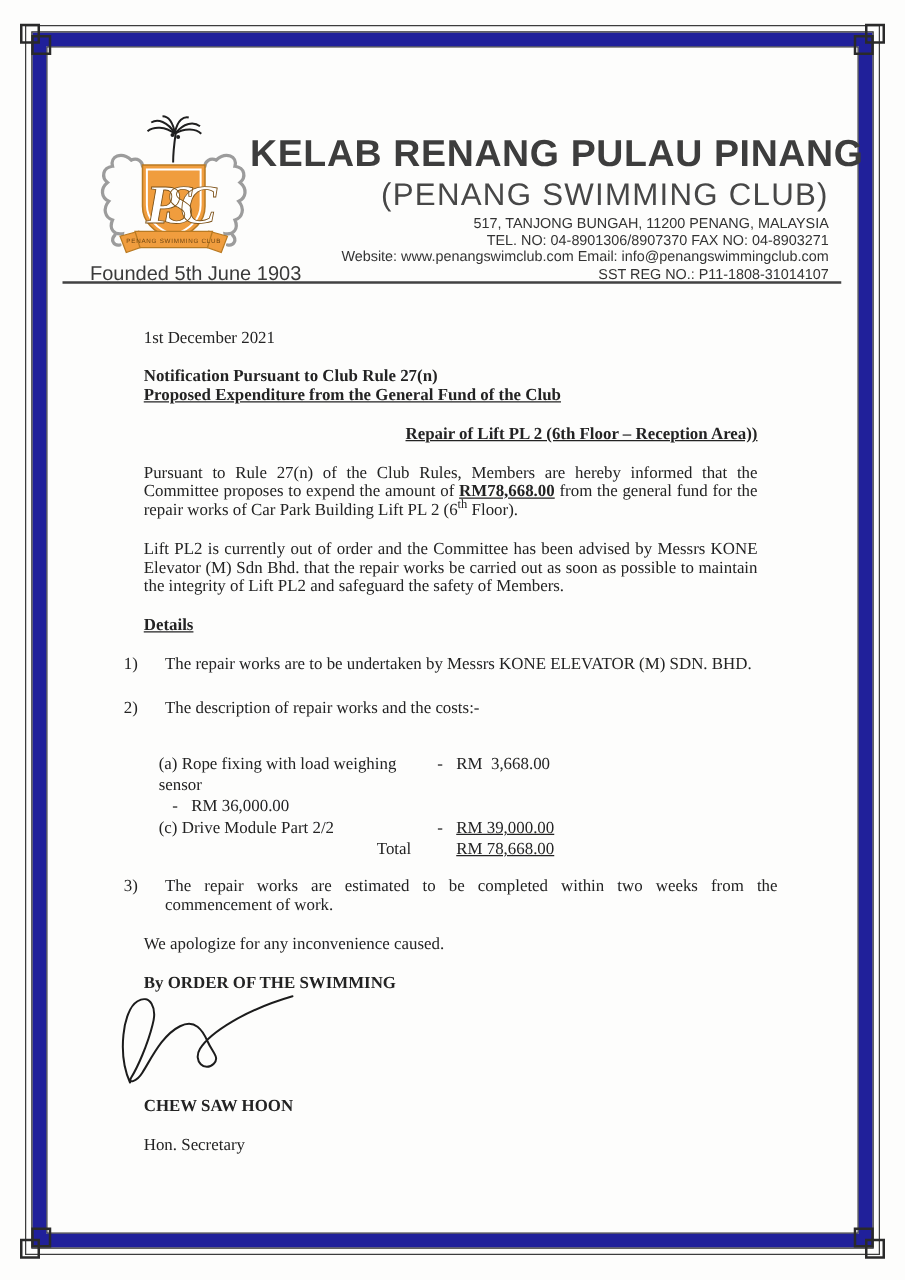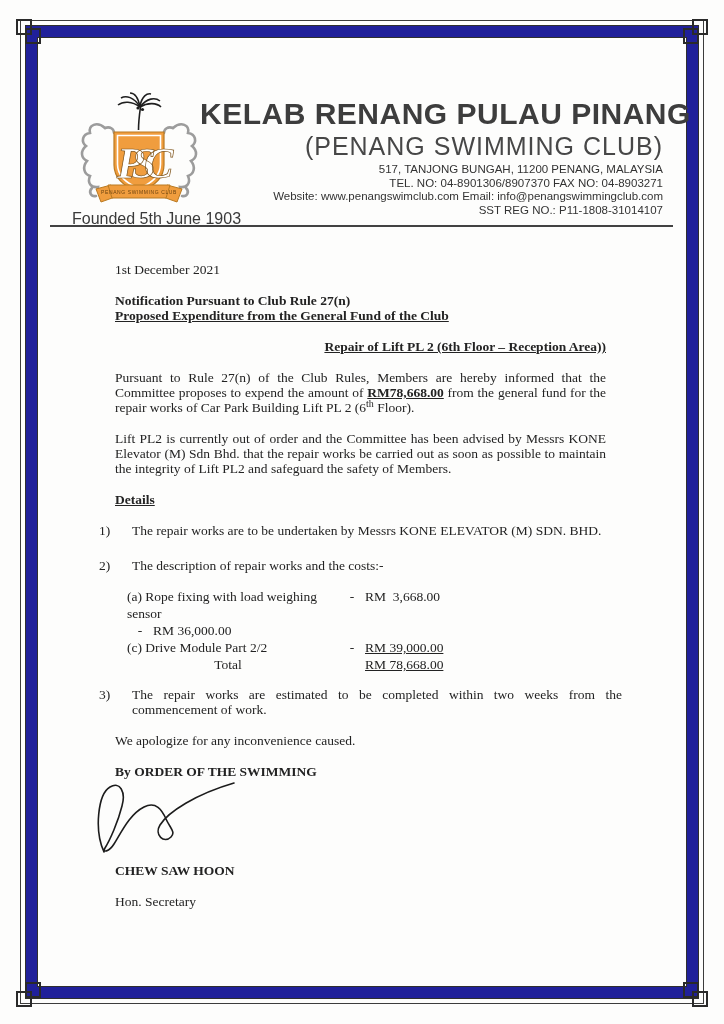--- a/index.html
+++ b/index.html
@@ -26,21 +26,21 @@
     position:absolute; width:16px; height:16px;
     border:2px solid #2a2a2a; background:transparent;
   }
   
   .logo-wrap { position:absolute; left:72px; top:92px; width:134px; text-align:center; }
   .founded {
     font-family:"Liberation Sans", sans-serif;
     font-size:16px; color:#3a3a3a; margin-top:2px; white-space:nowrap;
   }
   .head-block {
-    position:absolute; left:200px; right:61px; top:98px; text-align:right;
+    position:absolute; left:200px; right:61px; top:108px; text-align:right;
   }
   .club-name-my {
     font-family:"Liberation Sans", sans-serif;
     font-weight:700; font-size:30px; letter-spacing:0.5px;
     color:#3d3d3d; white-space:nowrap; line-height:1.05;
   }
   .club-name-en {
     font-family:"Liberation Sans", sans-serif;
     font-weight:400; font-size:25px; letter-spacing:1px;
     color:#474747; white-space:nowrap; line-height:1.15; margin-top:2px;
@@ -61,33 +61,33 @@
   .b  { font-weight:700; }
   .u  { text-decoration:underline; }
   .mt-addr    { margin-top:20px; }
   .mt-subject { margin-top:25px; }
   .mt-heading { margin-top:15px;text-align:right; }
   .mt-para1   { margin-top:10px; }
   .mt-para2   { margin-top:13px; }
   .mt-details { margin-top:14px; }
   .mt-item1   { margin-top:13px; }
   .mt-item2   { margin-top:20px; }
-  .mt-costs   { margin-top:15px; }
+  .mt-costs   { margin-top:29px; }
   .mt-item3   { margin-top:14px; }
   .mt-apology { margin-top:15px; }
   .mt-closing { margin-top:29px; }
   .num-item { display:flex; }
   .num-item .num { width:33px; flex:0 0 33px; }
   .num-item .txt { flex:1; text-align:justify; }
   .costs { margin-left:28px; }
   .cost-row { display:flex; line-height:17px; }
   .cost-label  { width:212px; flex:0 0 212px; }
   .cost-dash   { width:26px;  flex:0 0 26px; text-align:center; }
   .cost-amount { white-space:pre; }
-  .total-row .cost-label { text-align:center; padding-right:10px; }
+  .total-row .cost-label { text-align:right; padding-right:10px; }
   sup { font-size:10px; line-height:0; }
   
   .sig-wrap { position:relative; height:52px; }
   .sig-wrap svg { position:absolute; left:-3px; top:-17px; }
   .signer-name { position:relative; z-index:2; }
 </style>
 </head>
 <body>
 
 <div class="thin-frame"></div>

